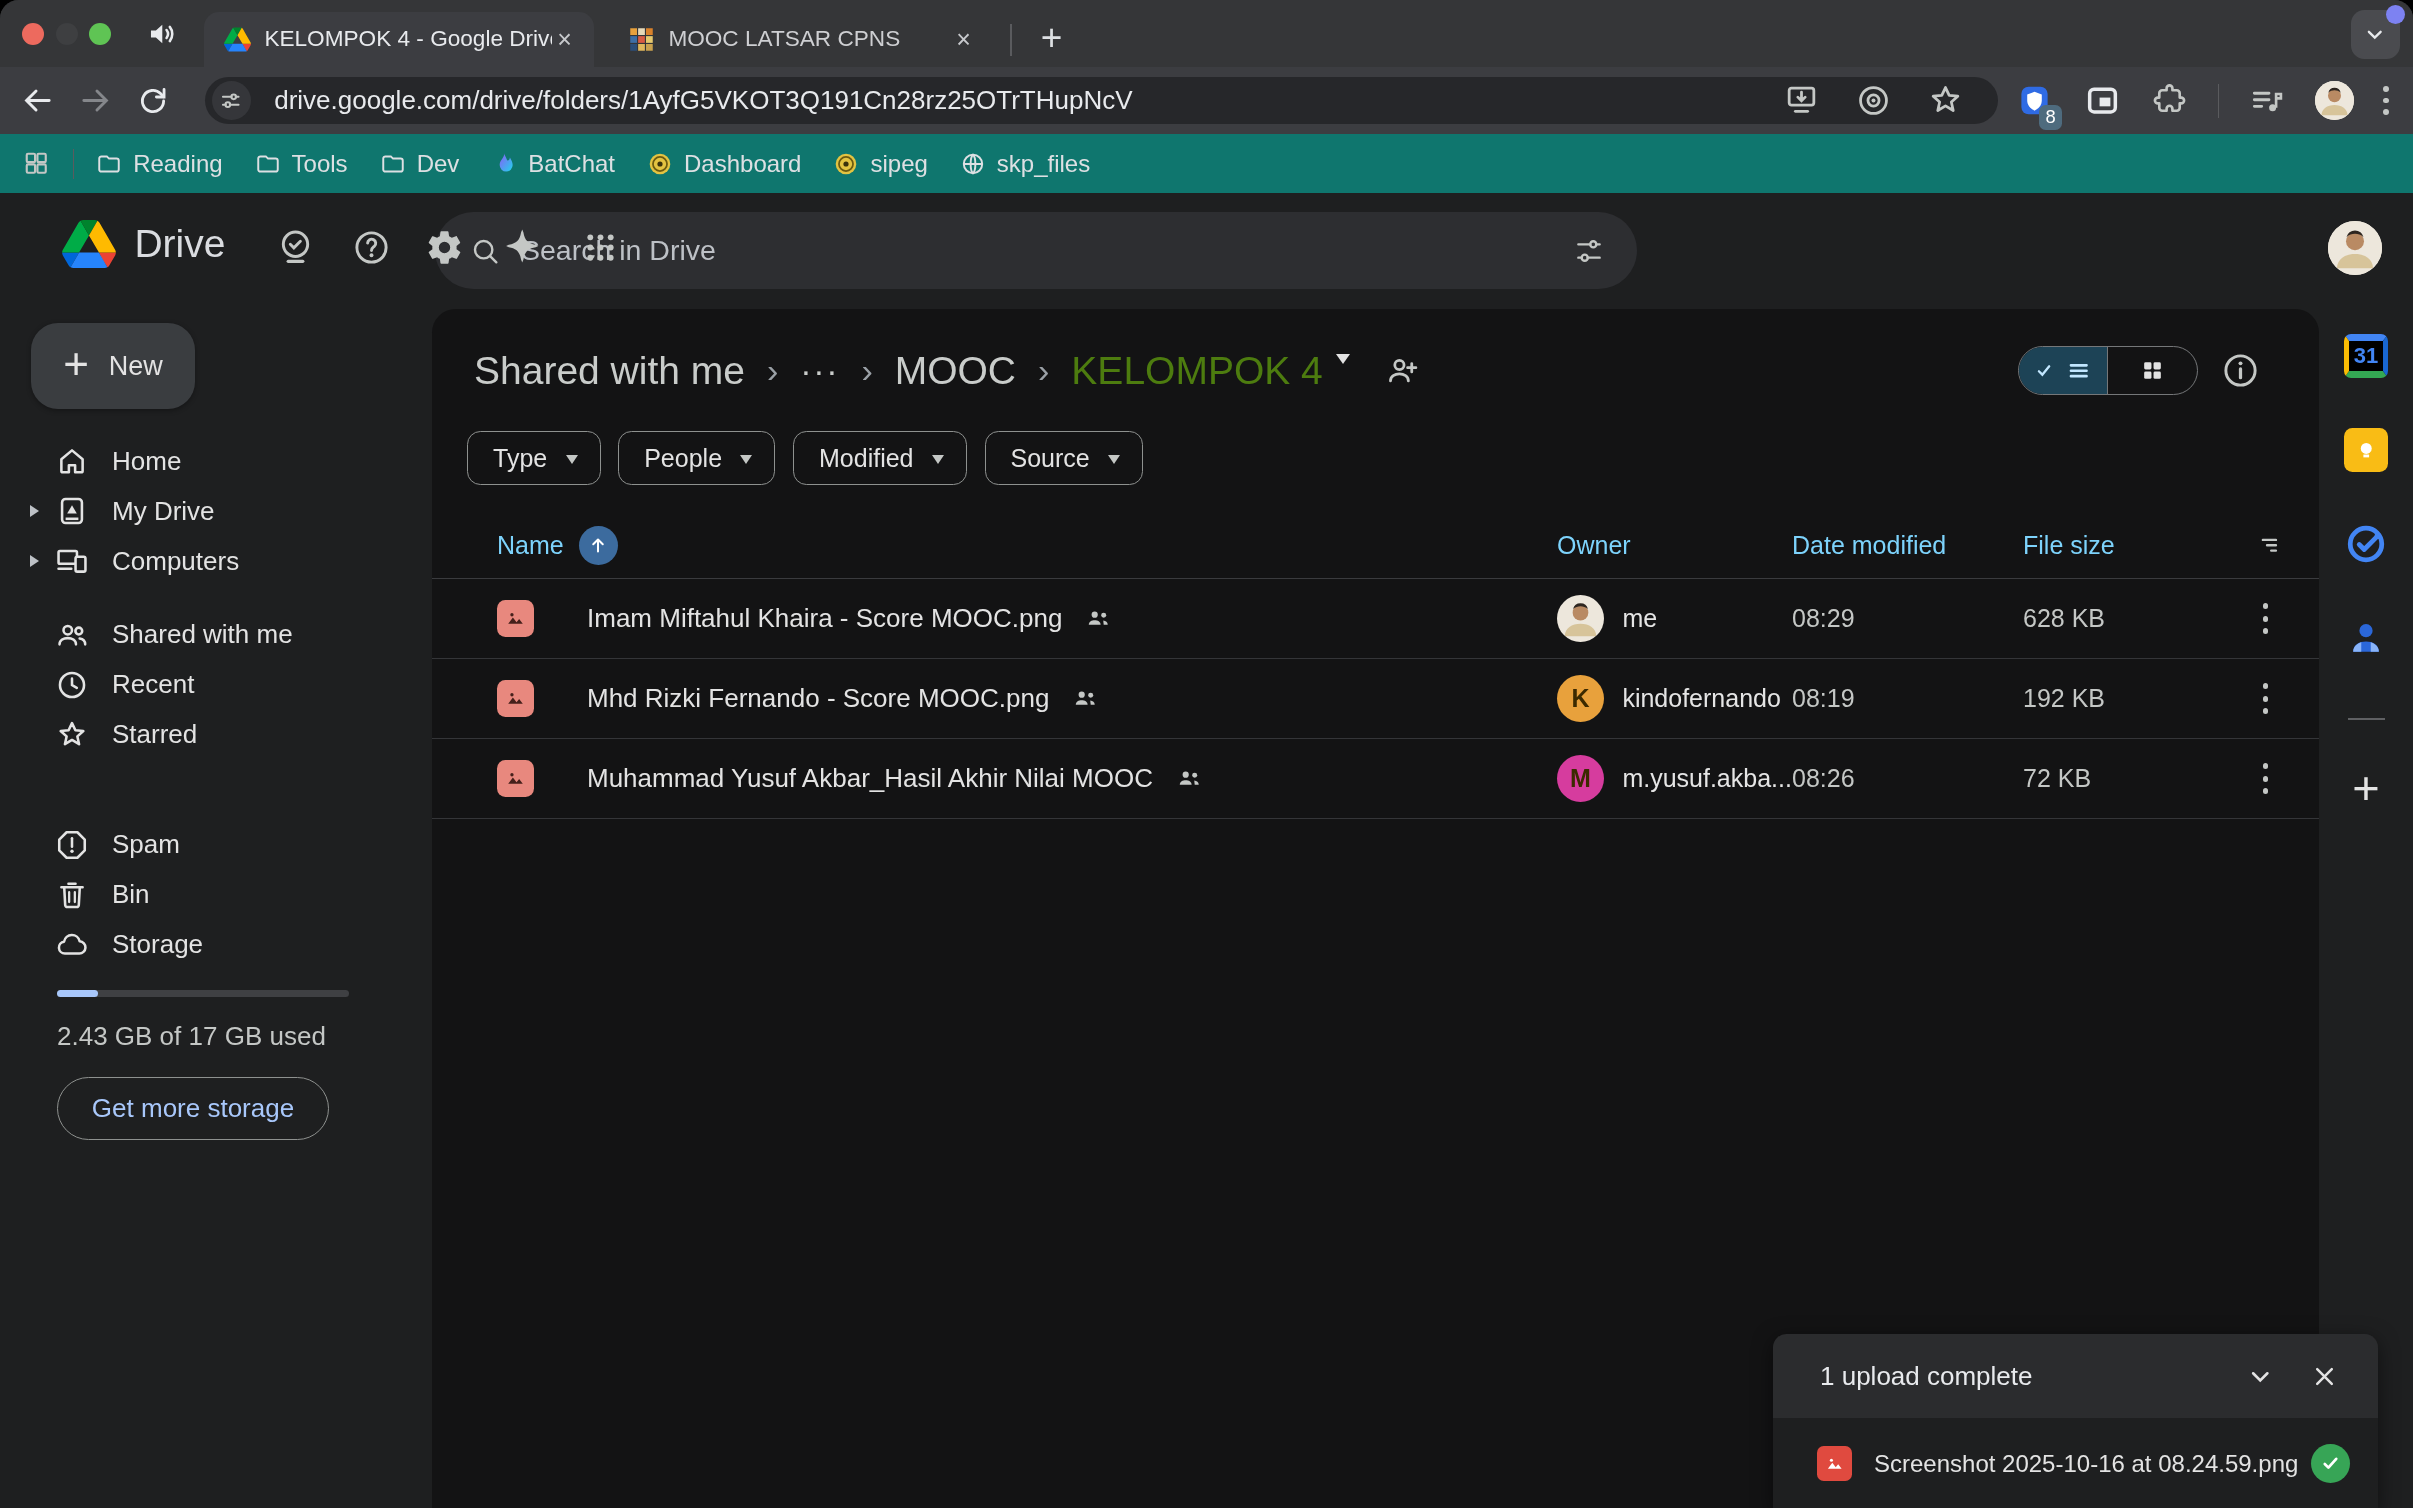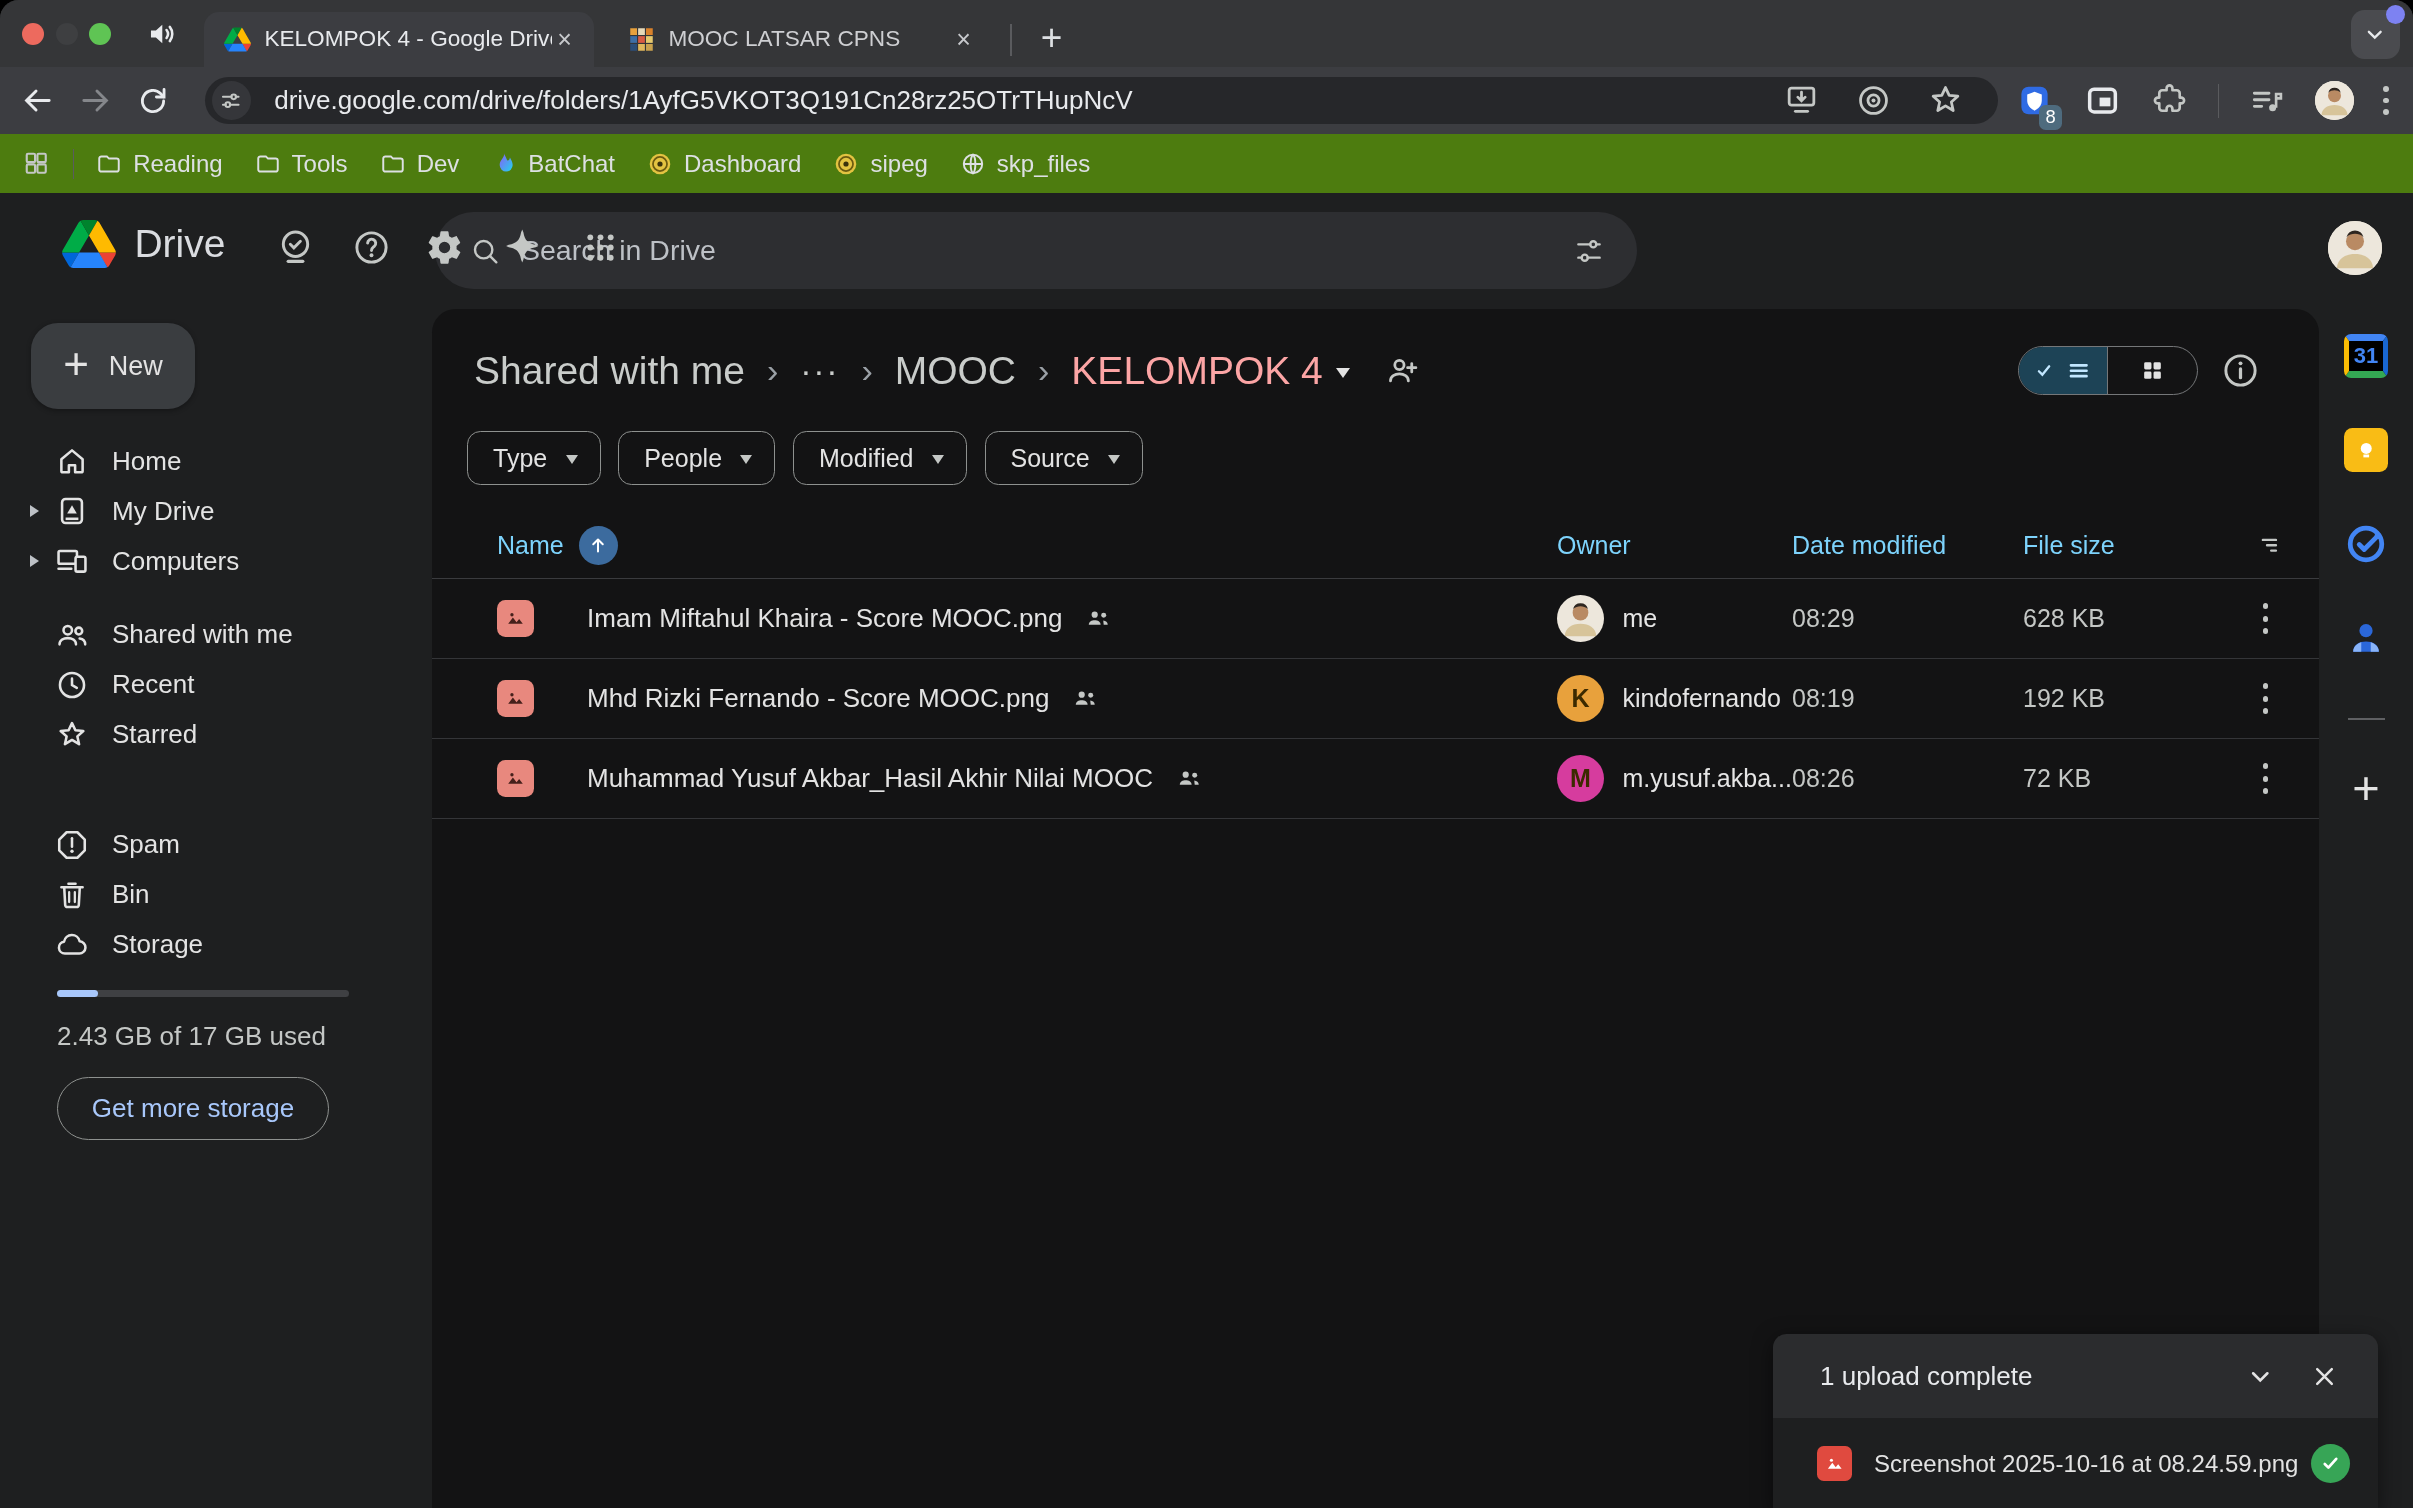--- a/index.html
+++ b/index.html
@@ -31,21 +31,21 @@
   .url { margin-left:23.5px; font-size:26px; color:#E8EAED; white-space:nowrap; }
   .urlbar .right-icons { position:absolute; right:34px; display:flex; gap:35px; }
   .toolbar .ext-area { position:absolute; left:2015px; display:flex; align-items:center; gap:28.5px; }
   .ext-icon { position:relative; width:39px; height:39px; display:flex; align-items:center; justify-content:center; }
   .badge { position:absolute; right:-8.4px; bottom:-10px; background:#4E6B7E; color:#fff; font-size:18.4px; padding:1.7px 6.7px; border-radius:6.7px; }
   .tool-divider { width:1.7px; height:34px; background:#5A5B5E; }
   .avatar { border-radius:50%; overflow:hidden; background:#E9E4D8; }
   .avatar svg { display:block; width:100%; height:100%; }
 
   
-  .bookmarks { height:59px; background:#4d7c0f; display:flex; align-items:center; padding-left:22px; }
+  .bookmarks { height:59px; background:#0f766e; display:flex; align-items:center; padding-left:22px; }
   .bm-grid { width:28.5px; height:28.5px; margin-right:22px; }
   .bm-divider { width:1.7px; height:30px; background:#5A5B5E; margin-right:22px; }
   .bm-item { display:flex; align-items:center; gap:11px; margin-right:32px; }
   .bm-item .label { font-size:24px; color:#DDE0E3; }
   .bm-icon { width:26px; height:26px; }
 
   
   .app-header { position:relative; height:109px; background:#1E1F20; }
   .brand { position:absolute; left:62px; top:27px; display:flex; align-items:center; gap:18.4px; }
   .brand .wordmark { font-size:39px; color:#DADCE0; }
@@ -75,21 +75,21 @@
   .storagebar .fill { position:absolute; left:0; top:0; height:7.5px; border-radius:4.2px; background:#A8C7FA; }
   .storage-text { margin:23.5px 0 0 26px; font-size:26px; color:#C4C7C5; }
   .getmore { margin:25px 0 0 26px; width:272px; height:63px; border:1.7px solid #8E918F; border-radius:32px; display:flex; align-items:center; justify-content:center; font-size:26px; color:#A8C7FA; }
 
   .main-card { flex:1 1 auto; margin-top:6.7px; background:#131314; border-radius:23.5px 23.5px 0 0; overflow:hidden; }
 
   
   .crumb-row { margin-top:30px; height:64px; display:flex; align-items:center; padding:0 59px 0 42px; }
   .crumbs { display:flex; align-items:center; gap:22px; flex:1; }
   .crumb { font-size:39px; color:#C9CCCA; white-space:nowrap; }
-  .crumb.current { color:#fca5a5; display:flex; align-items:center; gap:13.4px; }
+  .crumb.current { color:#4d7c0f; display:flex; gap:13.4px; }
   .crumb-sep { font-size:34px; color:#9AA0A6; }
   .crumb-more { font-size:34px; color:#C9CCCA; letter-spacing:1.7px; }
   .dd-arrow { width:0; height:0; border-top:10px solid #E3E3E3; border-left:7.5px solid transparent; border-right:7.5px solid transparent; margin-top:5px; }
   .crumb-share { width:37px; height:37px; margin-left:11.7px; }
   .view-controls { display:flex; align-items:center; gap:23.5px; }
   .view-toggle { width:180px; height:49px; border:1.7px solid #757779; border-radius:25px; display:flex; overflow:hidden; }
   .vt-half { flex:1; display:flex; align-items:center; justify-content:center; gap:8.4px; }
   .vt-list { background:#1D4356; border-right:1.7px solid #757779; }
   .info-btn { width:39px; height:39px; }
 

